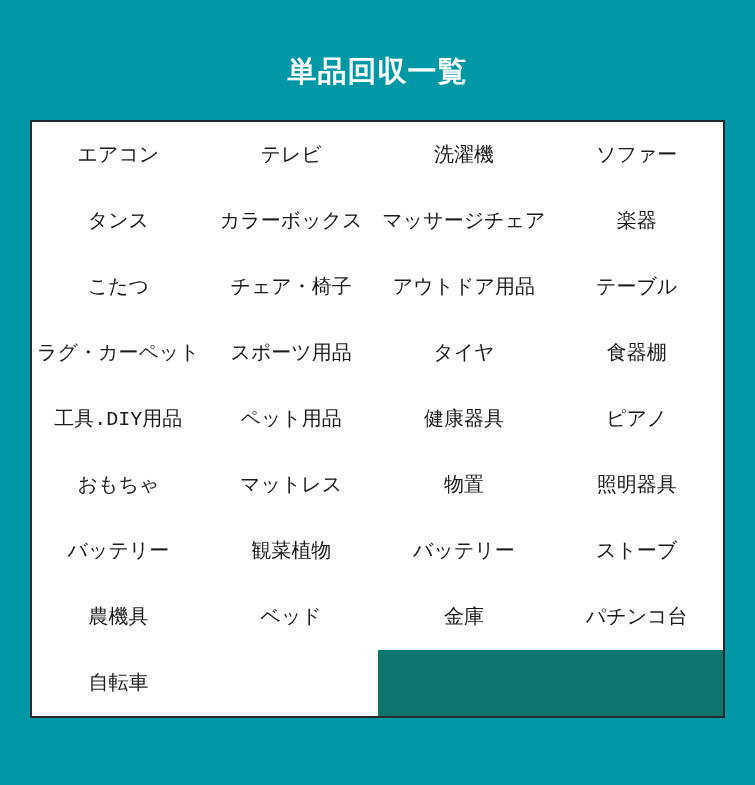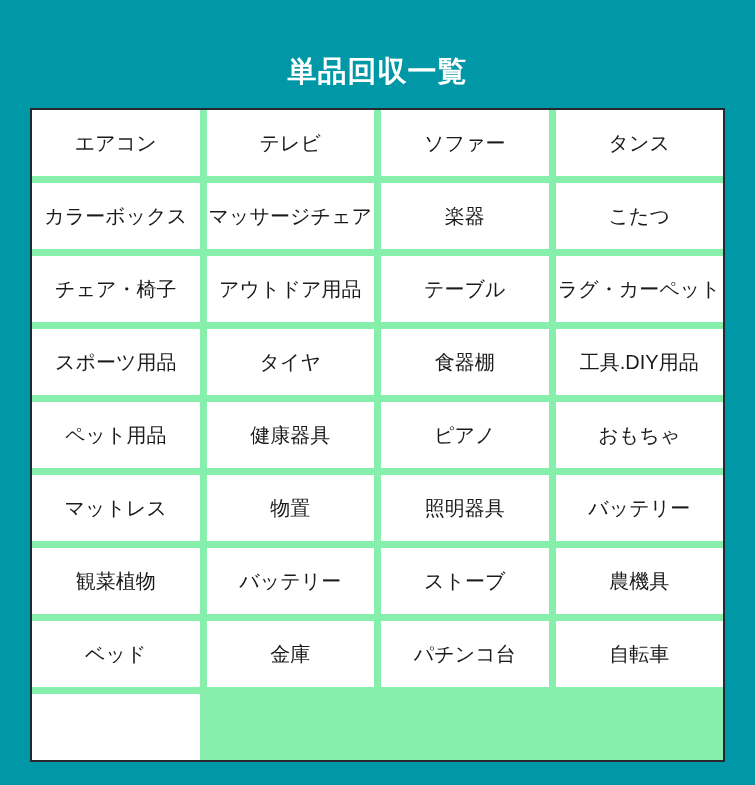--- a/index.html
+++ b/index.html
@@ -10,41 +10,42 @@
     width: 755px;
     height: 785px;
     background: #0098a6;
     font-family: "Liberation Sans", "DejaVu Sans", sans-serif;
     overflow: hidden;
   }
   .page {
     width: 755px;
     height: 691px;
     position: relative;
+    font-family: Liberation Mono, monospace;
   }
   .title {
     position: absolute;
     top: 52px;
     left: 0;
     width: 100%;
     text-align: center;
     color: #ffffff;
     font-size: 29px;
     font-weight: bold;
     letter-spacing: 1px;
   }
   .grid {
     position: absolute;
     left: 30px;
-    top: 108px;
+    top: 120px;
     width: 695px;
     display: grid;
     grid-template-columns: repeat(4, 1fr);
-    gap: 7px;
-    background: #86efac;          
+    gap: 0;
+    background: #0f766e;          
     border: 2px solid #23292e;    
     box-sizing: border-box;
   }
   .cell {
     background: #ffffff;
     height: 66px;
     display: flex;
     align-items: center;
     justify-content: center;
     text-align: center;
@@ -59,20 +60,21 @@
 </head>
 <body>
 
 <div class="page">
   <div class="title">単品回収一覧</div>
 
   <div class="grid">
 
     <div class="cell">エアコン</div>
     <div class="cell">テレビ</div>
+    <div class="cell">洗濯機</div>
 
     <div class="cell">ソファー</div>
     <div class="cell">タンス</div>
     <div class="cell">カラーボックス</div>
     <div class="cell">マッサージチェア</div>
 
     <div class="cell">楽器</div>
     <div class="cell">こたつ</div>
     <div class="cell">チェア・椅子</div>
     <div class="cell">アウトドア用品</div>

